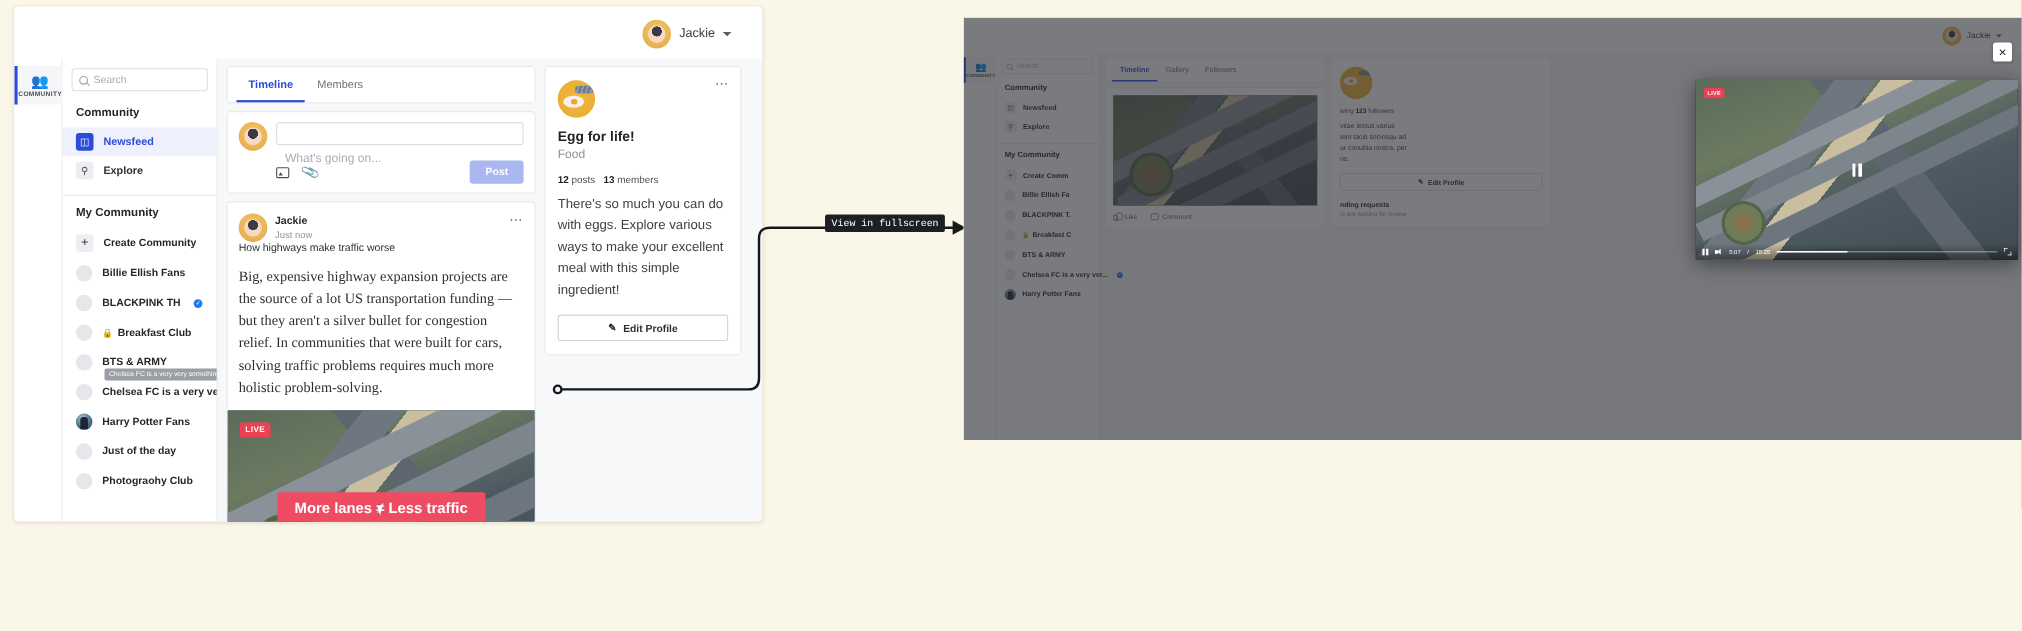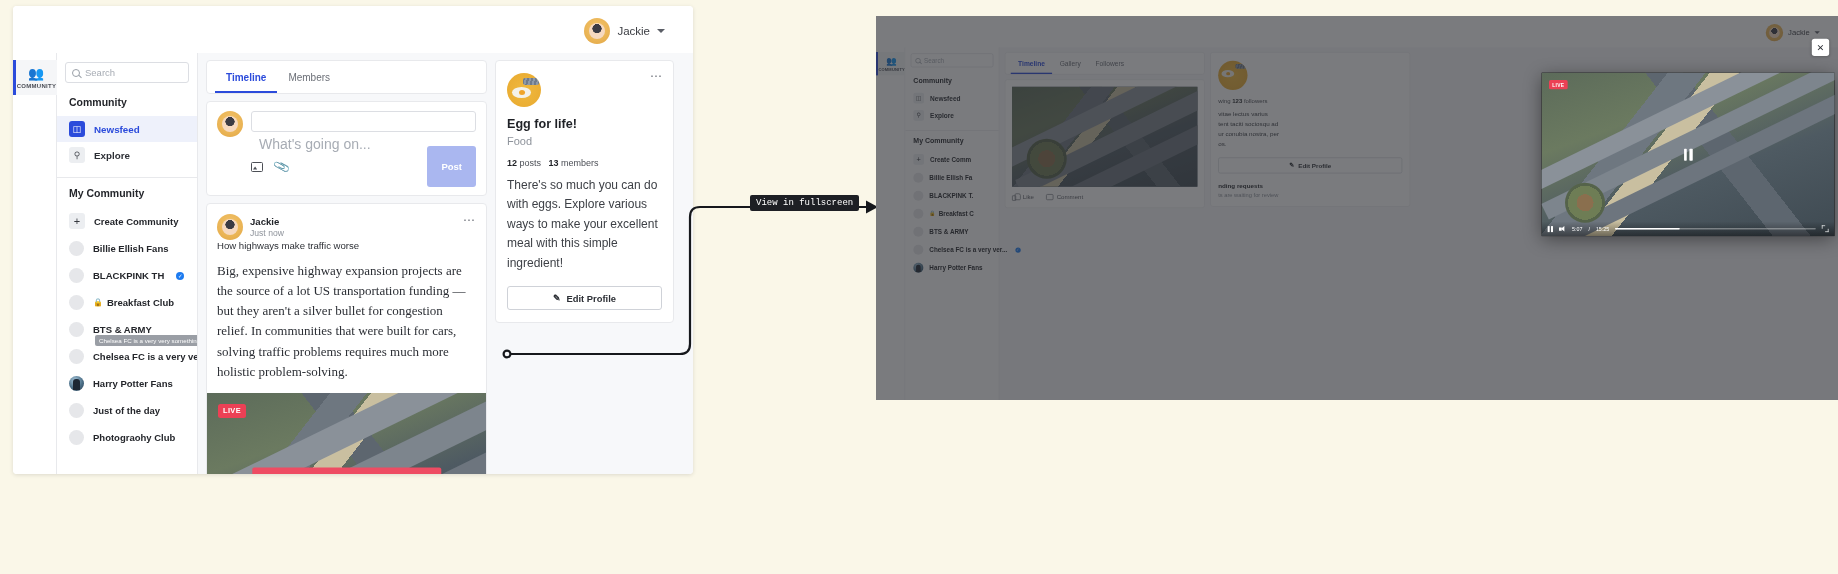--- a/index.html
+++ b/index.html
@@ -103,28 +103,28 @@
   .main{ flex:1; background:#f7f8fa; padding:7px 8px 0 8px; display:flex; gap:8px; }
   .feed{ width:281px; }
   .card{ background:#fff; border:1px solid #e8e9ec; border-radius:4px; }
   .tabs{ display:flex; gap:0; padding:0 8px; }
   .tab{ font-size:10px; color:#6b6f77; padding:11px 11px 8px; }
   .tab.active{ color:#2b4bdb; font-weight:600; border-bottom:2px solid #2b4bdb; }
 
   .composer{ margin-top:7px; padding:9px 10px 8px; }
   .comp-row{ display:flex; align-items:flex-start; gap:8px; }
   .comp-input{ flex:1; height:21px; border:1px solid #dcdee3; border-radius:3px; display:flex; align-items:center; padding:0 7px; }
-  .comp-ph{ font-size:14px; color:#a7acb4;margin-top:45px; }
+  .comp-ph{ font-size:11px; color:#a7acb4;margin-top:45px; }
   .comp-tools{ display:flex; align-items:center; gap:12px; margin:9px 0 0 34px; }
   .ic-img{ width:12px;height:10px;border:1.3px solid #4c4f56;border-radius:1.5px; position:relative; }
   .ic-img::after{content:"";position:absolute;left:1px;bottom:1px;width:6px;height:4px;background:#4c4f56;clip-path:polygon(0 100%,35% 25%,70% 100%);}
   .ic-clip{ font-size:12px; color:#4c4f56; transform:rotate(-20deg); }
   .post-btn{
     background:#aab7f0; color:#fff; font-size:9.5px; font-weight:600;
-    border:none; border-radius:3px; padding:15px 14px; margin-left:auto; cursor:pointer;
+    border:none; border-radius:3px; padding:5px 14px; margin-left:auto; cursor:pointer;
   }
   .post-row{ display:flex; align-items:center; margin:9px 0 0; }
 
   .post{ margin-top:7px; padding:10px 10px 0; position:relative; }
   .post-head{ display:flex; align-items:center; gap:7px; }
   .post-name{ font-size:9.6px; font-weight:700; color:#24262b; }
   .post-time{ font-size:8.6px; color:#8e939b; margin-top:1px; }
   .dots{ position:absolute; right:10px; top:10px; font-size:12px; color:#6b6f77; letter-spacing:1px; line-height:1;}
   .post-title{ font-size:9.6px; color:#2c2f35; margin:0 0 0; }
   .post-body{ font-size:13px; color:#2c2f35; line-height:1.55; margin:10px 0 0;font-family:Liberation Serif, serif; }

